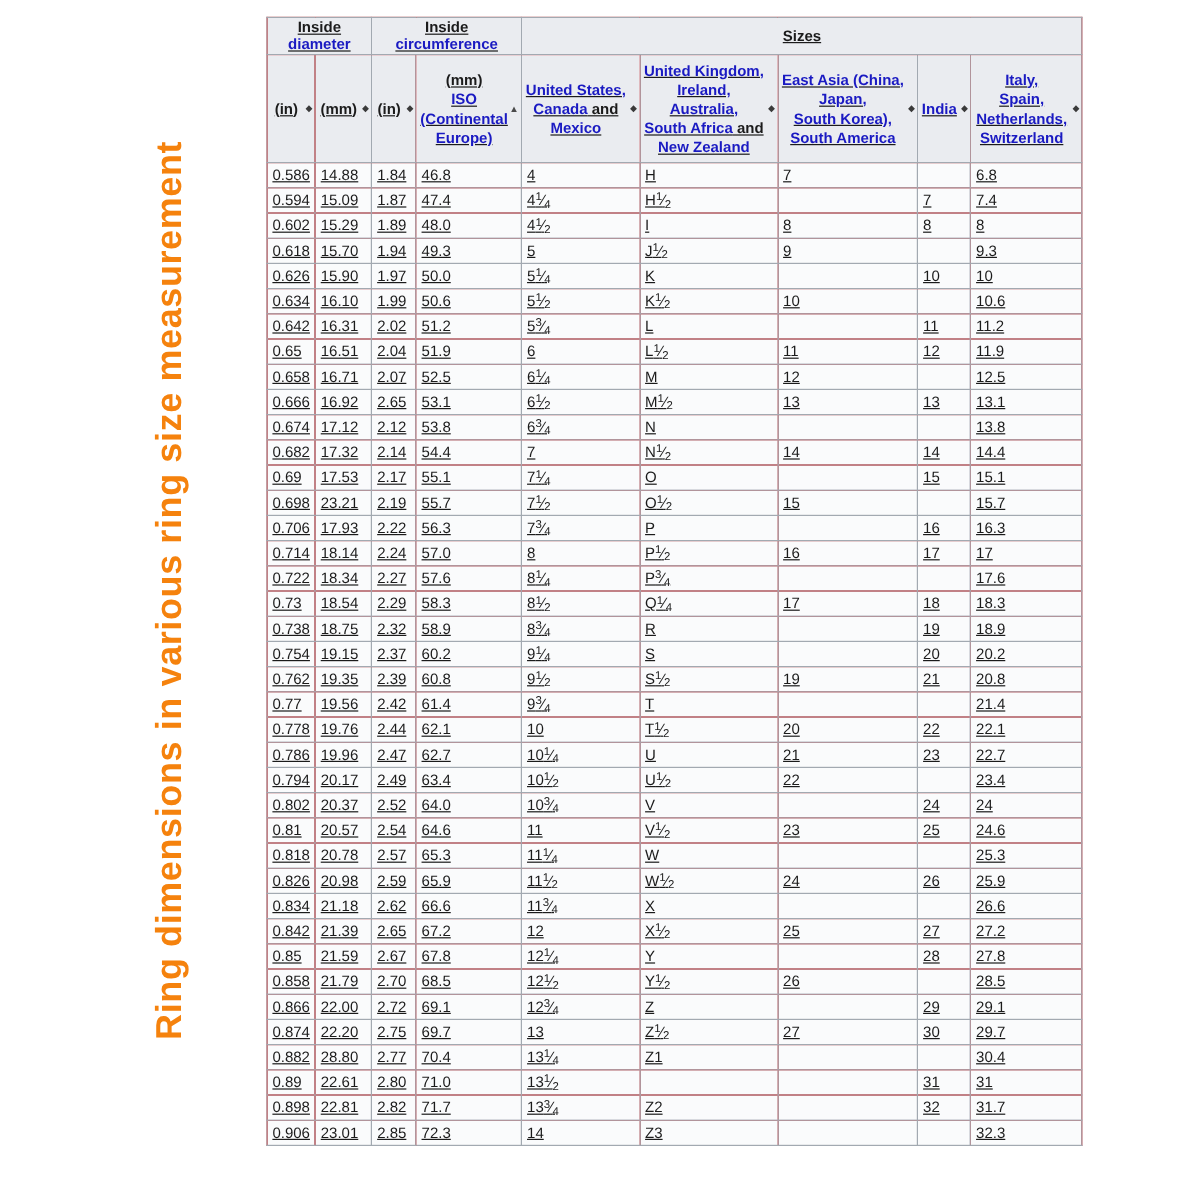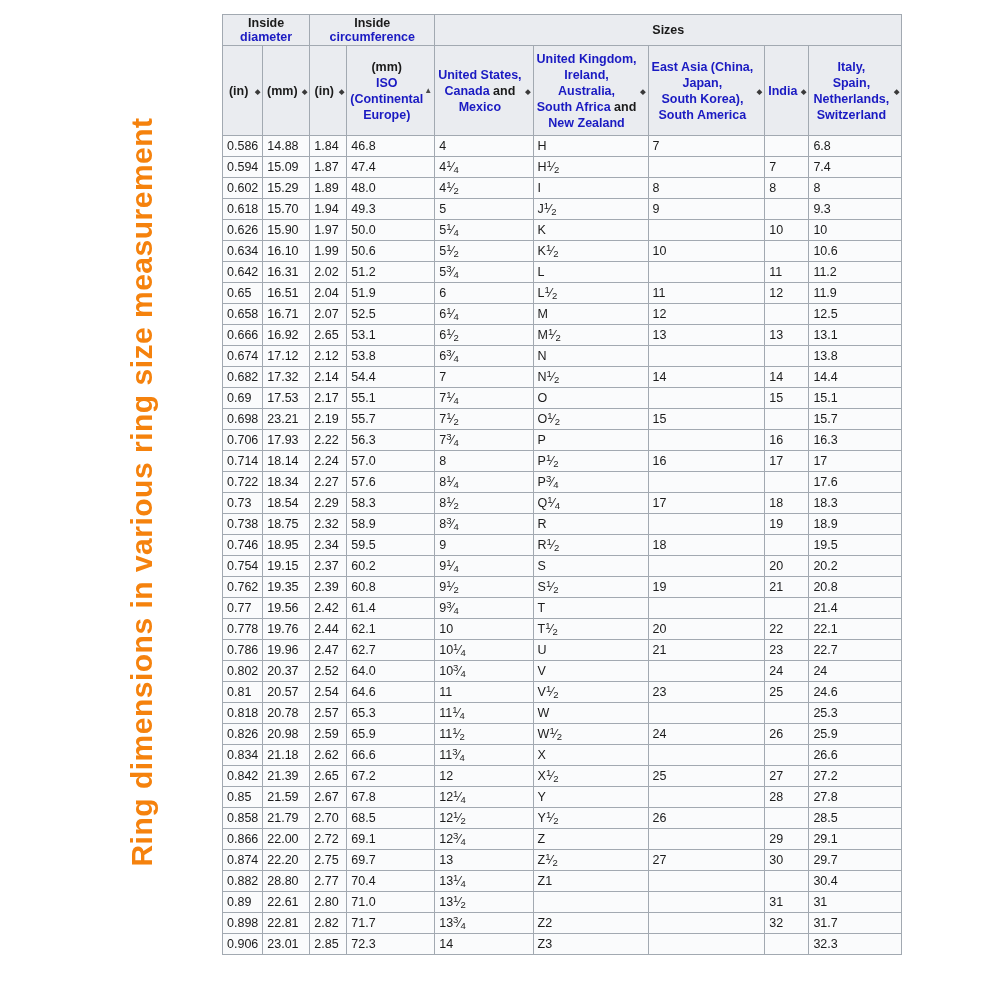--- a/index.html
+++ b/index.html
@@ -11,20 +11,21 @@
     transform:translate(-50%,-50%) rotate(-90deg);
     white-space:nowrap;font-size:30px;font-weight:bold;
     color:#F5820D;letter-spacing:.5px;
   }
 
   table.wikitable{
     position:absolute;left:222px;top:14px;
     border-collapse:collapse;table-layout:fixed;
     background:#ef4444;color:#1b1b1b;
     font-size:12.5px;
+    text-decoration:underline;
   }
   .wikitable th,.wikitable td{border:1px solid #A2A9B1;}
   .wikitable th{
     background:#EAECF0;font-weight:bold;text-align:center;
     position:relative;padding:2px 11px 2px 3px;vertical-align:middle;
   }
   tr.group-row th{height:17px;padding:1px 3px;}
   tr.cols-row th{height:85px;line-height:16px;white-space:nowrap;}
   .hdr-line{white-space:nowrap;}
   .wlink{color:#1A1AC2;}
@@ -324,31 +325,20 @@
           <td>18.75</td>
           <td>2.32</td>
           <td>58.9</td>
           <td>8<sup class="fn">3</sup>⁄<sub class="fd">4</sub></td>
           <td>R</td>
           <td></td>
           <td>19</td>
           <td>18.9</td>
         </tr>
         <tr>
-          <td>0.746</td>
-          <td>18.95</td>
-          <td>2.34</td>
-          <td>59.5</td>
-          <td>9</td>
-          <td>R<sup class="fn">1</sup>⁄<sub class="fd">2</sub></td>
-          <td>18</td>
-          <td></td>
-          <td>19.5</td>
-        </tr>
-        <tr>
           <td>0.754</td>
           <td>19.15</td>
           <td>2.37</td>
           <td>60.2</td>
           <td>9<sup class="fn">1</sup>⁄<sub class="fd">4</sub></td>
           <td>S</td>
           <td></td>
           <td>20</td>
           <td>20.2</td>
         </tr>
@@ -390,20 +380,31 @@
           <td>19.96</td>
           <td>2.47</td>
           <td>62.7</td>
           <td>10<sup class="fn">1</sup>⁄<sub class="fd">4</sub></td>
           <td>U</td>
           <td>21</td>
           <td>23</td>
           <td>22.7</td>
         </tr>
         <tr>
+          <td>0.794</td>
+          <td>20.17</td>
+          <td>2.49</td>
+          <td>63.4</td>
+          <td>10<sup class="fn">1</sup>⁄<sub class="fd">2</sub></td>
+          <td>U<sup class="fn">1</sup>⁄<sub class="fd">2</sub></td>
+          <td>22</td>
+          <td></td>
+          <td>23.4</td>
+        </tr>
+        <tr>
           <td>0.802</td>
           <td>20.37</td>
           <td>2.52</td>
           <td>64.0</td>
           <td>10<sup class="fn">3</sup>⁄<sub class="fd">4</sub></td>
           <td>V</td>
           <td></td>
           <td>24</td>
           <td>24</td>
         </tr>

